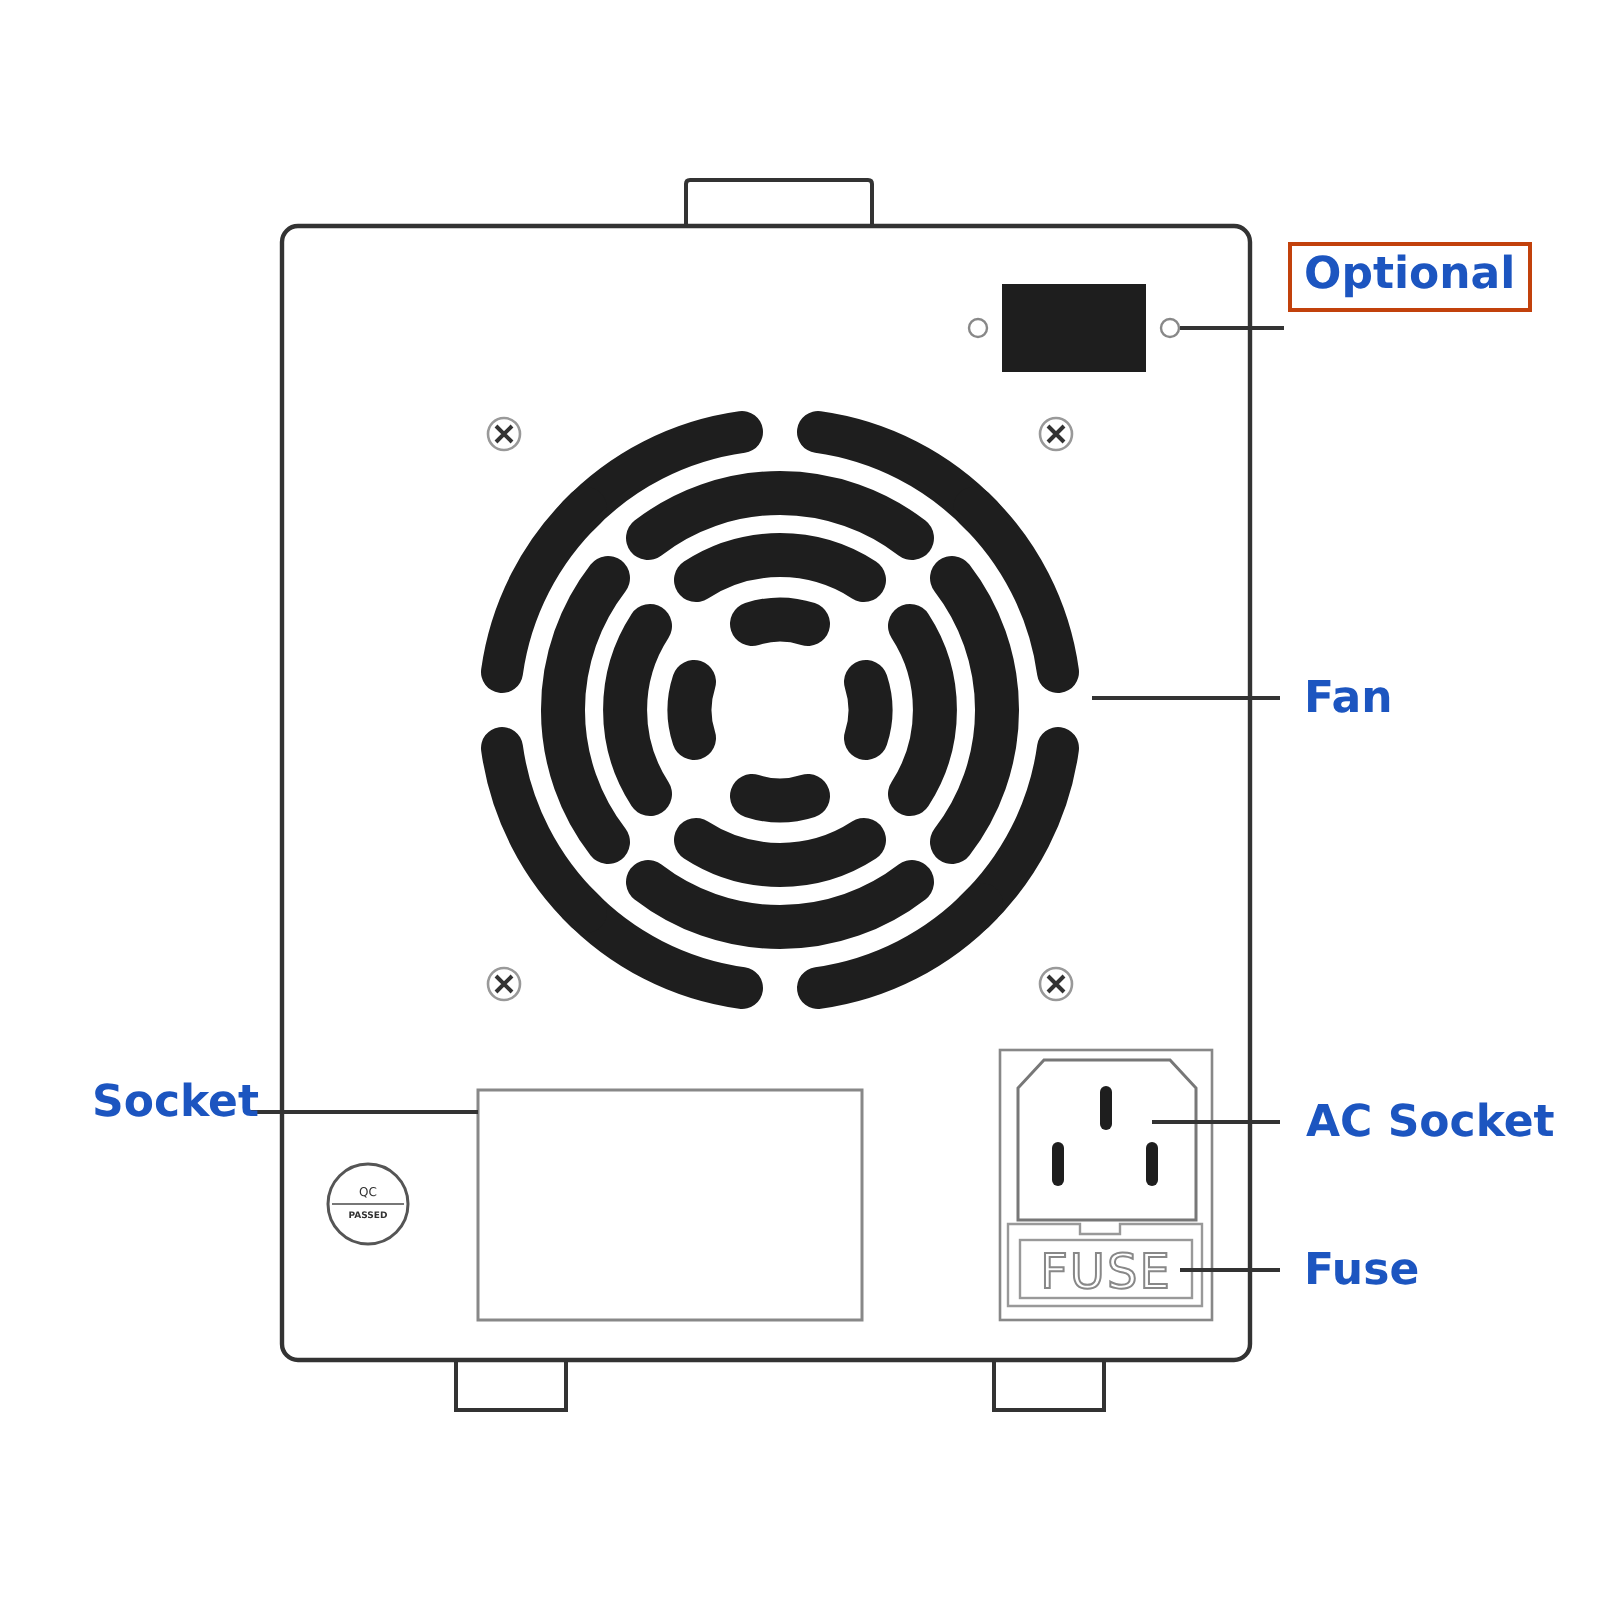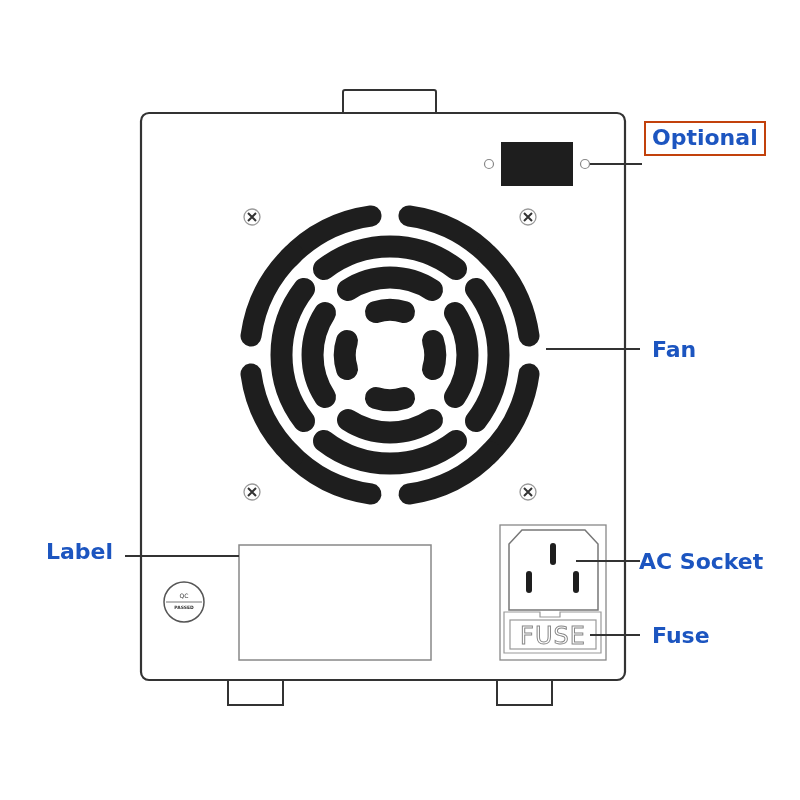--- a/index.html
+++ b/index.html
@@ -108,15 +108,15 @@
     <line x1="125" y1="556" x2="239" y2="556"></line>
     <line x1="576" y1="561" x2="640" y2="561"></line>
     <line x1="590" y1="635" x2="640" y2="635"></line>
   </g>
 </svg>
 
 <div class="callout callout-box" style="left:644px;top:121px;">
   <div>Optional</div>
 </div>
 <div class="callout" style="left:652px;top:337px;">Fan</div>
-<div class="callout" style="left:46px;top:539px;">Label</div>
-<div class="callout" style="left:639px;top:549px;">AC Socket</div>
+<div class="callout" style="left:46px;top:539px;">Socket</div>
+<div class="callout" style="left:653px;top:549px;">AC Socket</div>
 <div class="callout" style="left:652px;top:623px;">Fuse</div>
 
 </body></html>

